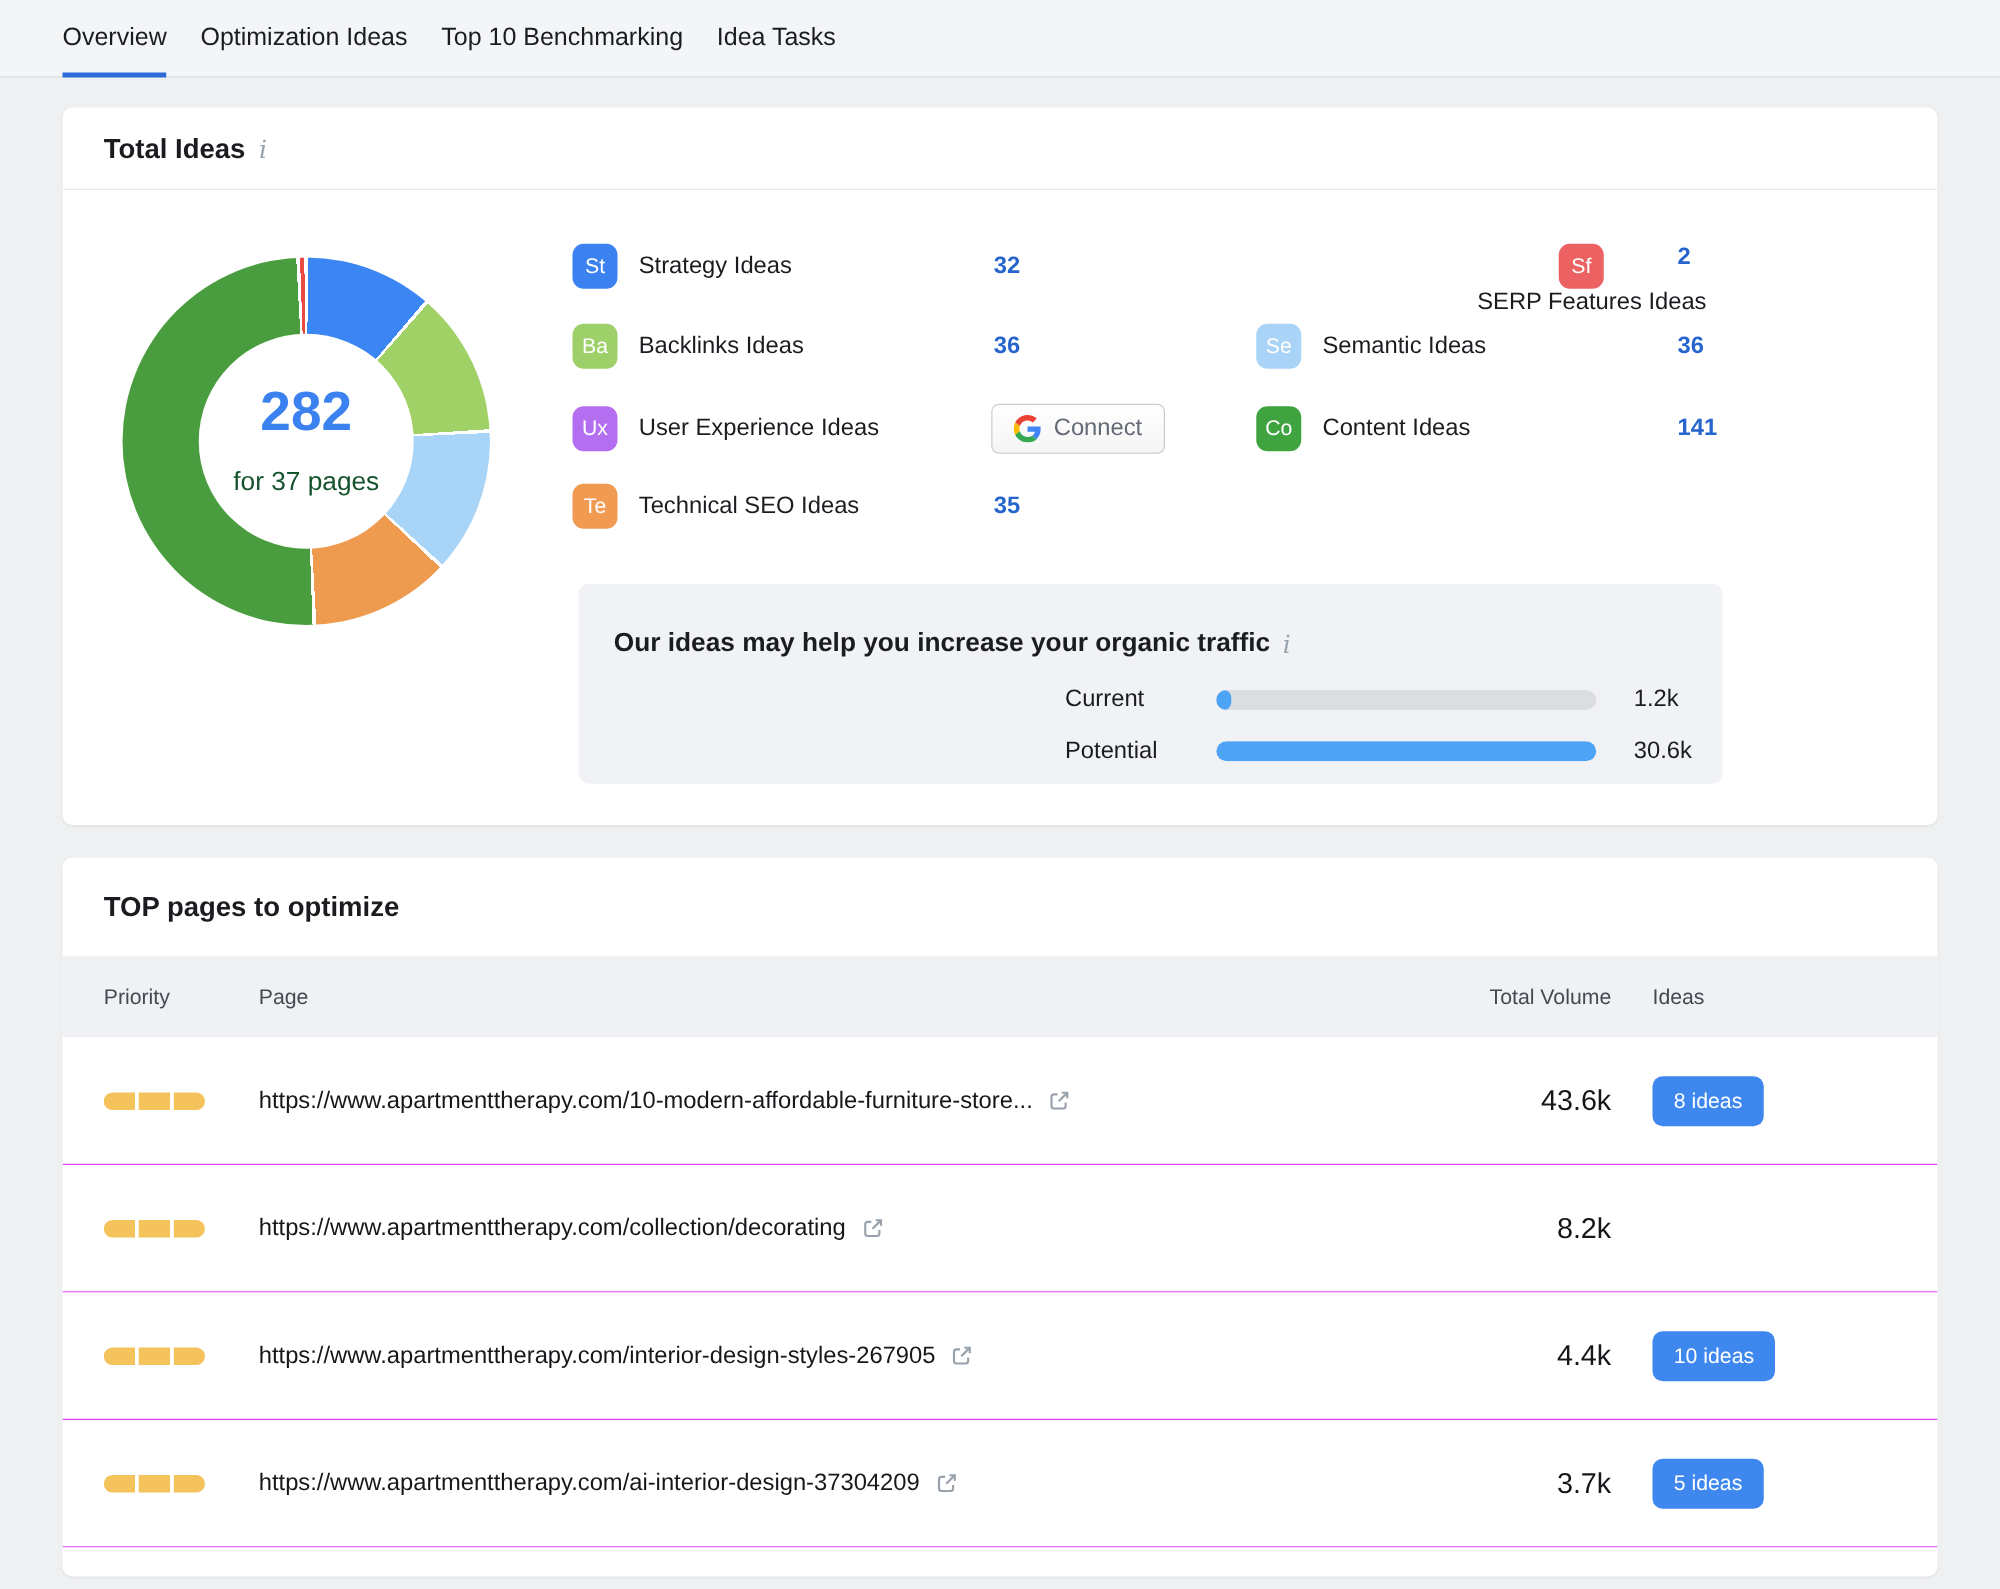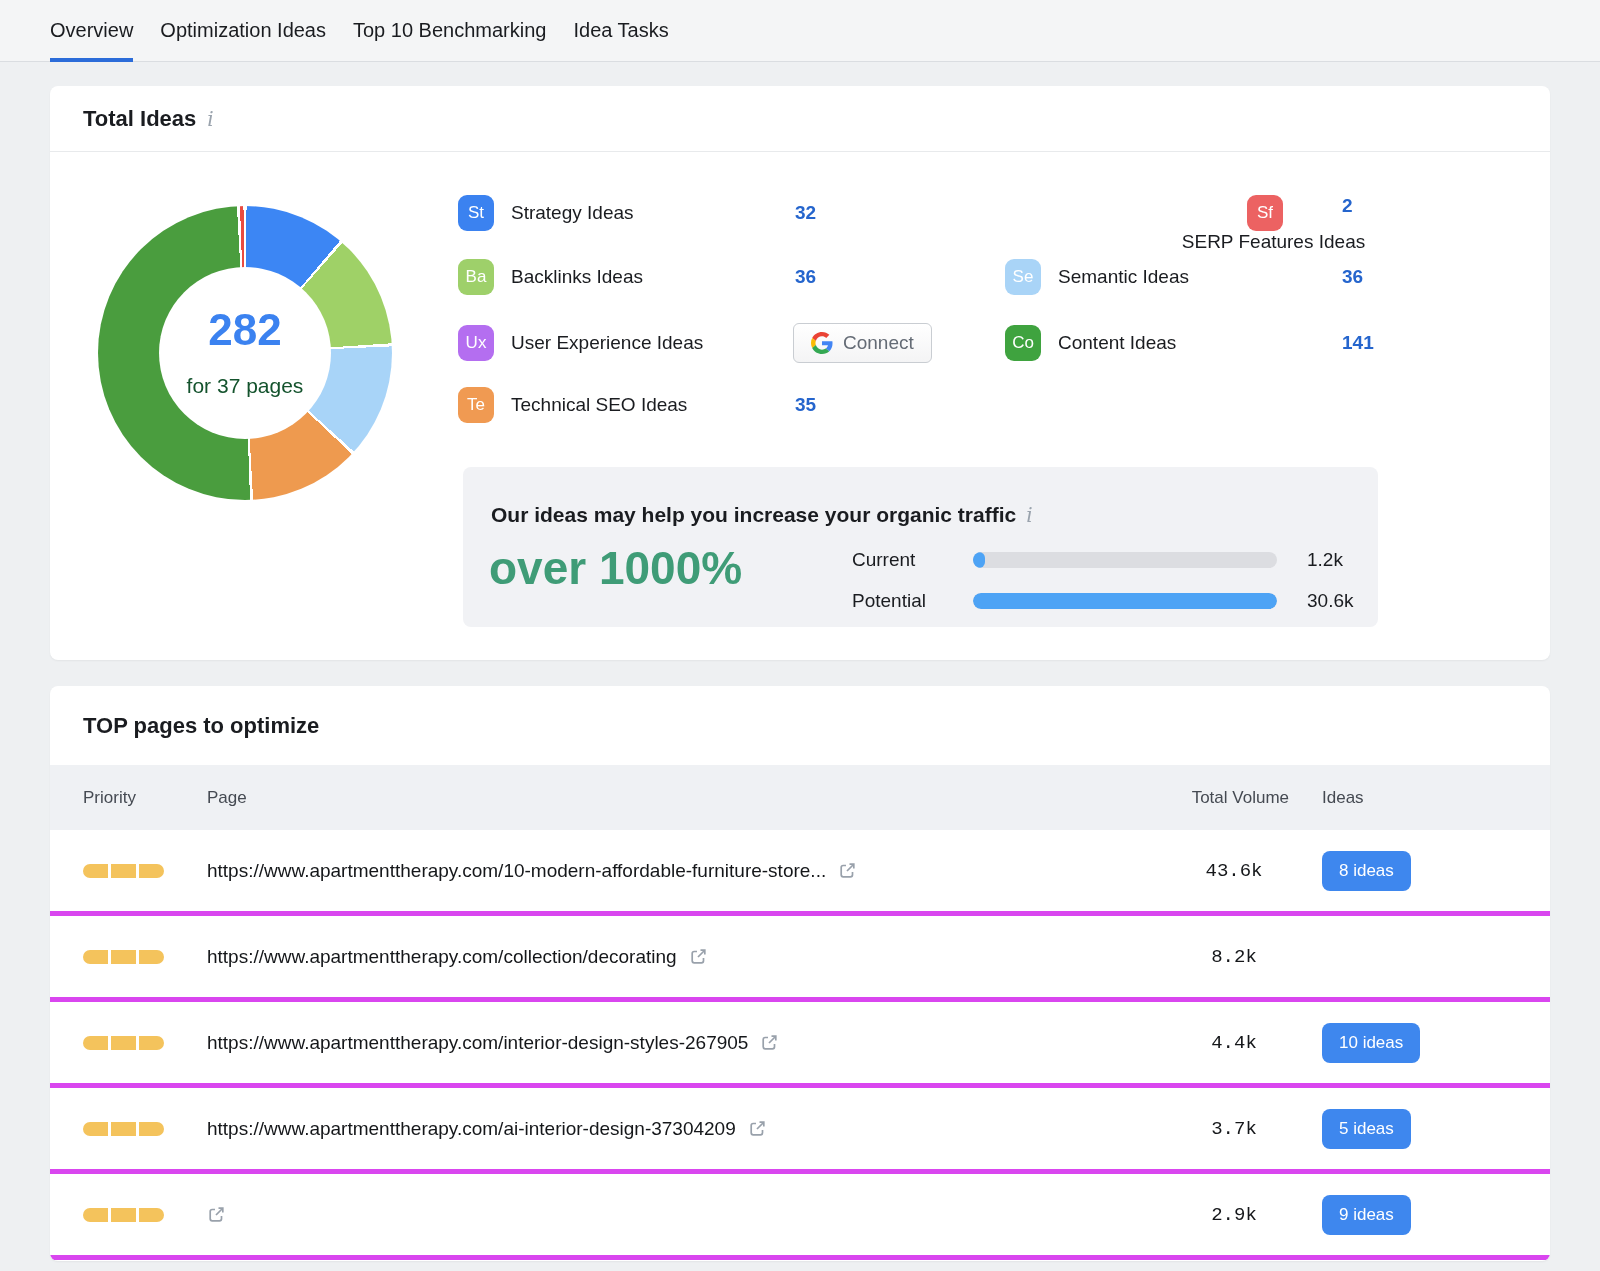--- a/index.html
+++ b/index.html
@@ -88,31 +88,31 @@
     font-size:22px; font-weight:bold;
   }
   .thead {
     height:65px; background:#eff1f4; display:grid;
     grid-template-columns:124px 972px 110px 228px;
     align-items:center; padding:0 33px; font-size:17px; color:#454a52;
   }
   .th-vol { text-align:right; }
   .th-ideas { padding-left:33px; }
   .trow {
-    height:86px; display:grid; grid-template-columns:124px 972px 110px 228px;
-    align-items:center; padding:1px 33px; border-bottom:5px solid #d946ef;
+    height:102px; display:grid; grid-template-columns:124px 972px 110px 228px;
+    align-items:center; padding:1px 33px; border-bottom:1px solid #d946ef;
     background:#fff;
   }
   .priority { display:flex; gap:3px; }
   .pseg { width:25px; height:14px; background:#f4c35c; }
   .pseg:first-child { border-radius:7px 0 0 7px; }
   .pseg:last-child { border-radius:0 7px 7px 0; }
   .page-cell { display:flex; align-items:center; gap:12px; font-size:19px; color:#15171a; }
   .ext { flex:0 0 auto; cursor:pointer; display:flex; }
-  .vol { text-align:center; font-size:19px; color:#15171a;font-family:Liberation Mono, monospace; }
+  .vol { text-align:right; font-size:23px; color:#15171a; }
   .ideas-cell { padding-left:33px; }
   .ideas-btn {
     display:inline-block; background:#3e87ee; color:#fff; border:none;
     border-radius:8px; padding:10px 17px; font-size:17px; cursor:pointer;
     font-family:"Liberation Sans", sans-serif;
   }
 </style>
 </head>
 <body>
 
@@ -179,21 +179,20 @@
     <span class="badge" style="background: rgb(63, 163, 63);">Co</span>
     <span class="cat-label">Content Ideas</span>
     <span class="cat-value">141</span>
   </div>
 
   <div class="traffic">
     <div class="traffic-title">
       <span>Our ideas may help you increase your organic traffic</span>
       <span class="info">i</span>
     </div>
-    <div class="traffic-big" style="color: rgb(63, 156, 119);">over 1000%</div>
     <div class="bar-row" style="top:81px;">
       <span class="bar-label">Current</span>
       <span class="bar-track" style="background: rgb(220, 221, 225);">
           <span class="bar-fill" style="display: block; width: 4%; background: rgb(77, 163, 245);"></span>
         </span>
       <span class="bar-value">1.2k</span>
     </div>
     <div class="bar-row" style="top:122px;">
       <span class="bar-label">Potential</span>
       <span class="bar-track" style="background: rgb(220, 221, 225);">

